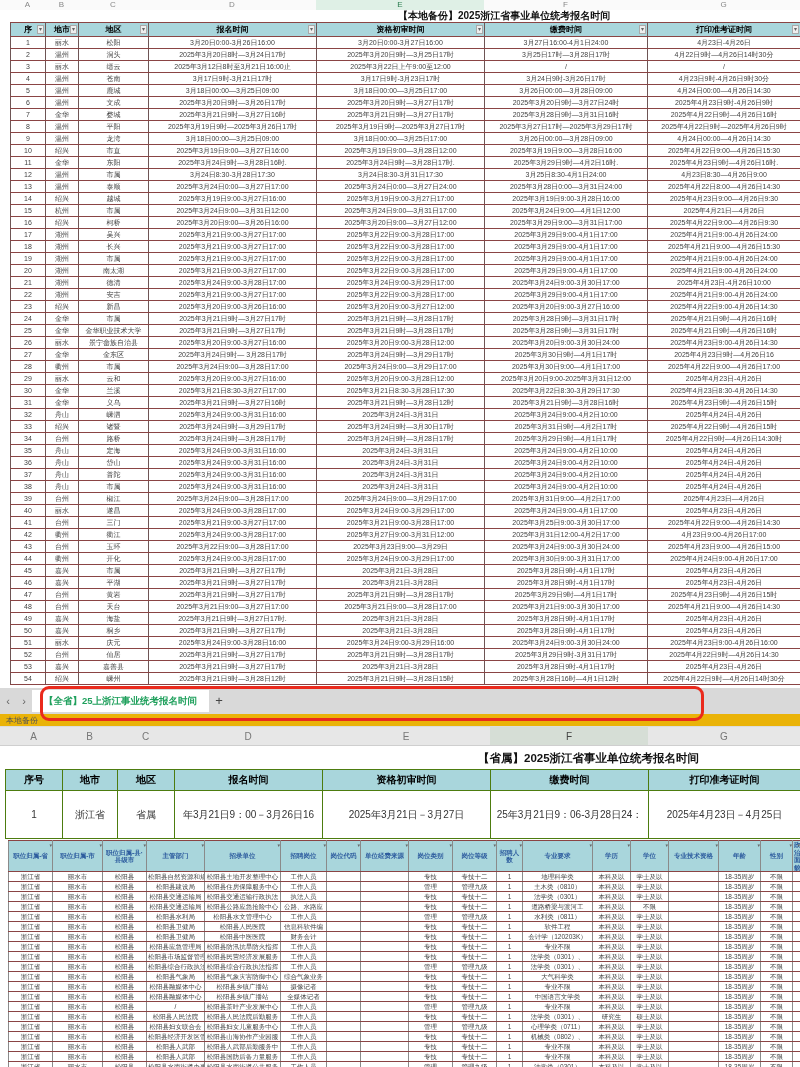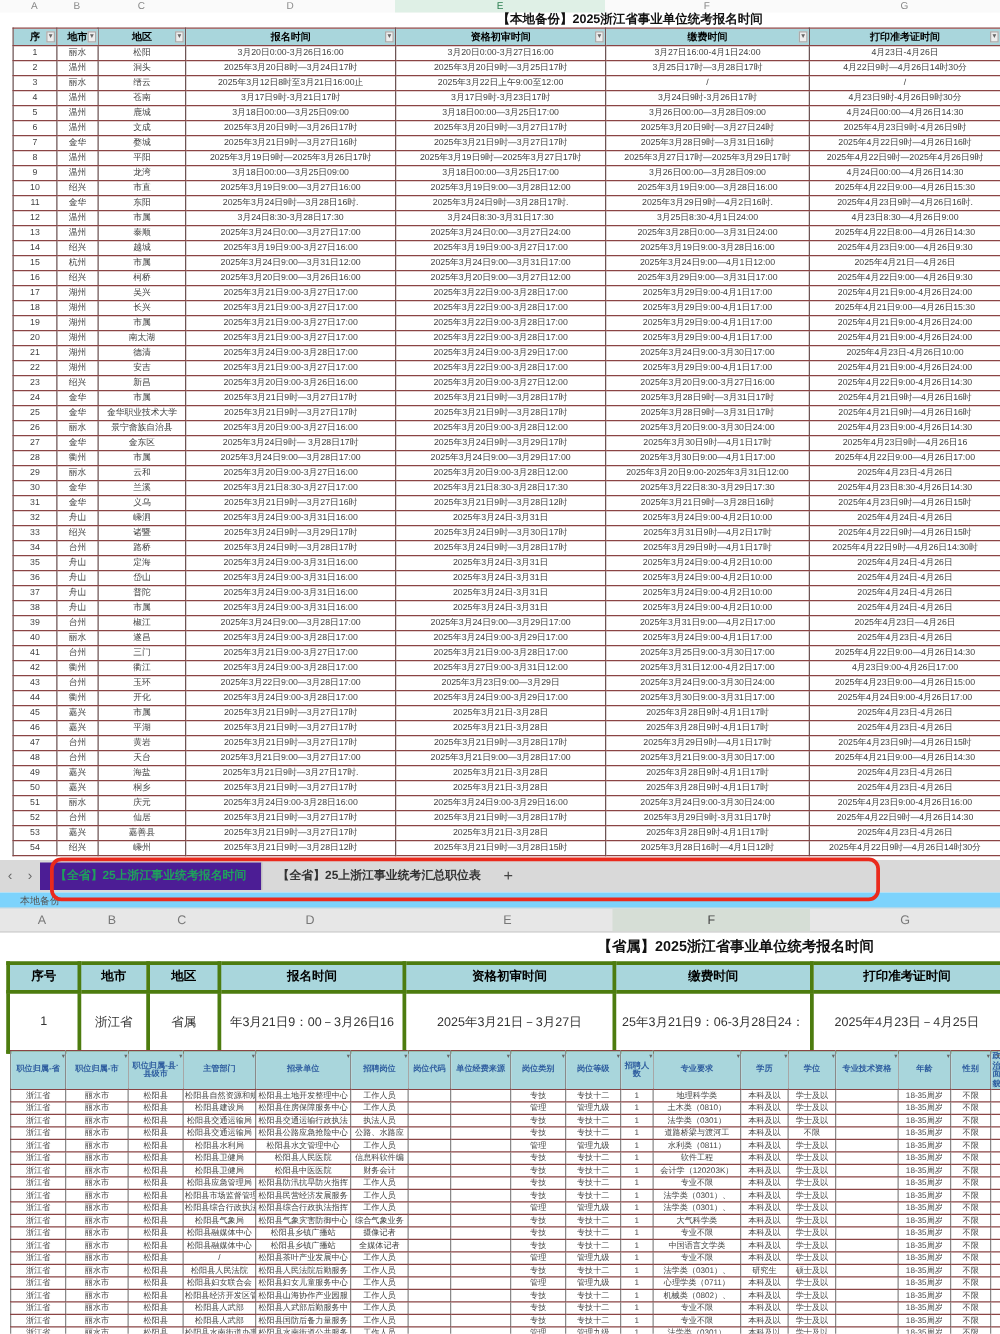--- a/index.html
+++ b/index.html
@@ -24,31 +24,31 @@
   #t1{position:absolute;top:22px;left:10px;width:790px}
   #t1 th,#t1 td{border-left:1px solid #6e5555;border-right:1px solid #6e5555;border-top:1px solid #8a4444;border-bottom:1px solid #8a4444}
   #t1 th{background:#a9d6dc;height:13px;font-size:8px;line-height:13px;color:#000;position:relative}
   #t1 th::after{content:"▾";position:absolute;right:1px;top:2px;font-size:6px;line-height:7px;color:#666;background:#eee;border:1px solid #aaa;padding:0 1px}
   #t1 td{height:11px;line-height:11px;font-size:7px;color:#3f3f3f}
 
   
   #tabbar{position:absolute;top:688px;left:0;width:800px;height:26px;background:#d9d9d9;display:flex;align-items:center}
   #tabbar .nav{width:16px;text-align:center;font-size:11px;color:#666;line-height:26px}
   .tab{padding:0 12px;height:22px;line-height:22px;font-size:9.5px;font-weight:bold;color:#333;white-space:nowrap;border-left:1px solid #c2c2c2}
-  .tab.active{background:#4c1d95;color:#1fa05c;border-left:none}
+  .tab.active{background:#ffffff;color:#1fa05c;border-left:none}
   #add-sheet{width:20px;text-align:center;font-size:13px;color:#444;line-height:24px}
   #redbox{position:absolute;left:40px;top:686px;width:664px;height:35px;border:3px solid #ea2a1c;border-radius:9px;pointer-events:none;z-index:9}
 
   
-  #backup{position:absolute;top:714px;left:0;width:800px;height:13px;background:#7dd3fc;font-size:8px;line-height:13px;color:#555;padding-left:16px;text-align:left;border-bottom:1px solid #dcdcdc}
+  #backup{position:absolute;top:714px;left:0;width:800px;height:13px;background:#eab308;font-size:8px;line-height:13px;color:#555;padding-left:6px;text-align:left;border-bottom:1px solid #dcdcdc}
 
   
   #title2{position:absolute;top:751px;left:478px;height:14px;line-height:14px;font-size:11.5px;font-weight:bold;color:#111;white-space:nowrap}
   #t2{position:absolute;top:769px;left:5px;width:795px}
-  #t2 th,#t2 td{border:3px solid #4d7c0f}
+  #t2 th,#t2 td{border:1px solid #4d7c0f}
   #t2 th{background:#a9d6dc;height:20px;line-height:20px;font-size:10px;color:#000}
   #t2 td{height:48px;font-size:10px;color:#333}
 
   
   #t3{position:absolute;top:840px;left:8px;width:792px}
   #t3 th,#t3 td{border-left:1px solid #8a8a8a;border-right:1px solid #8a8a8a;border-top:1px solid #8a4444;border-bottom:1px solid #8a4444}
   #t3 th{background:#a9d6dc;height:25px;font-size:6.5px;line-height:7.5px;color:#2e5d9f;white-space:normal;position:relative;font-weight:bold}
   #t3 th::after{content:"▾";position:absolute;right:0;top:1px;font-size:5px;color:#666}
   #t3 td{height:9px;line-height:9px;font-size:6.5px;color:#444}
 </style>
@@ -576,21 +576,20 @@
         <td>2025年3月28日16时—4月1日12时</td>
         <td>2025年4月22日9时—4月26日14时30分</td>
       </tr>
     </tbody>
 </table>
 
 <div id="tabbar">
   <span class="nav">‹</span>
   <span class="nav">›</span>
   <div class="tab active">【全省】25上浙江事业统考报名时间</div>
-  <div class="tab">【全省】25上浙江事业统考汇总职位表</div>
   <div id="add-sheet">+</div>
 </div>
 <div id="redbox"></div>
 
 <div id="backup">本地备份</div>
 
 <div class="colbar" id="colbar-mid">
   <span style="width:5px"></span>
   <span style="width:57px">A</span>
   <span style="width:55px">B</span>

